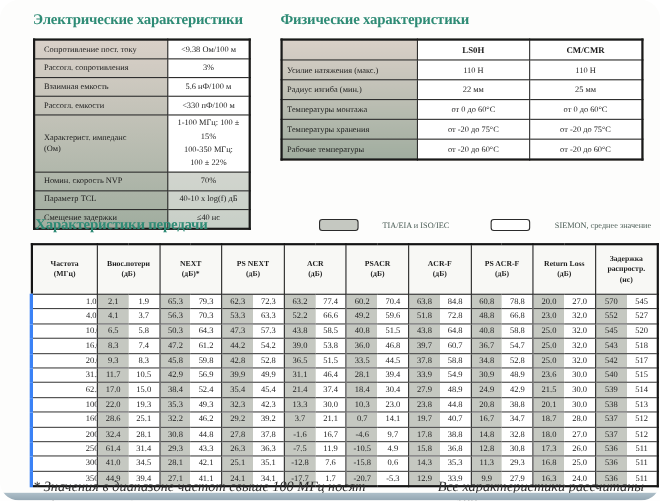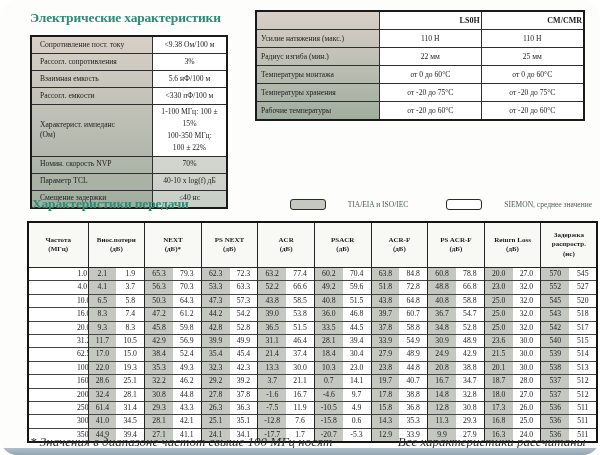--- a/index.html
+++ b/index.html
@@ -21,21 +21,21 @@
   .elec td.label{width:104px;white-space:pre-line;line-height:1.35;}
   .elec td.value{text-align:center;background:#fff;white-space:pre-line;line-height:1.6;margin-top:27px;}
   .elec tr.shaded td.value{background:rgba(255,255,255,0.42);}
   
   .phys{position:absolute;left:255px;top:10px;width:332px;}
   .phys table{
     width:330px;border-collapse:collapse;border:2px solid #1a1a1a;
     background:linear-gradient(var(--label-top,#d9d0c8),var(--label-bottom,#aeb8ab));
   }
   .phys th,.phys td{border:1px solid #2e2e2e;font-size:7.6px;height:15px;vertical-align:middle;}
-  .phys th{font-size:8px;font-weight:bold;background:#fff;text-align:right;}
+  .phys th{font-size:8px;font-weight:bold;background:#fff;text-align:center;}
   .phys th.corner{background:transparent;}
   .phys td.label{width:118px;padding:1px 4px;}
   .phys td.value{text-align:center;background:#fff;width:103px;}
   
   .trans-head{position:absolute;left:32px;top:196px;width:560px;display:flex;align-items:center;}
   .trans-head .section-title{margin:0;}
   .legend{margin-left:auto;display:flex;align-items:center;gap:22px;}
   .legend .lg-label{font-size:7.5px;color:#4b5d56;margin-right:16px;}
   .legend .lg-label:last-child{margin-right:0;}
   .swatch{width:36px;height:11px;border:1.6px solid #2b2b2b;border-radius:3px;display:inline-block;box-sizing:border-box;}
@@ -46,21 +46,21 @@
   table.trans col.freq{width:60px;}
   table.trans col.half{width:28.3px;}
   table.trans th{
     border:1px solid #252525;background:#f8f8f5;font-size:7px;font-weight:bold;
     line-height:1.3;white-space:pre-line;vertical-align:middle;height:40px;padding:2px 0;
   }
   table.trans td{
     border-top:0.8px solid #454545;font-size:7.7px;text-align:center;
     height:12.4px;line-height:12.4px;padding:0;overflow:hidden;
   }
-  table.trans td.freq{border-left:1px solid #3b82f6;border-right:1px solid #252525;background:#fff;padding-left:48px;}
+  table.trans td.freq{border-left:3px solid #3b82f6;border-right:1px solid #252525;background:#fff;padding-left:48px;}
   table.trans td.tia{background:var(--tia-gray,#c5c8c1);border-left:1px solid #252525;}
   table.trans td.sie{background:#fff;border-right:1px solid #252525;}
   
   .footnotes{
     position:absolute;left:30px;top:434px;width:562px;display:flex;justify-content:space-between;
     font-size:13px;font-style:italic;color:#2f2f2f;
   }
   .bottom-bar{position:absolute;left:0;bottom:0;width:600px;height:7px;
     background:linear-gradient(var(--bar,#b3c1ca),#93a6b2);}
 </style>
@@ -105,20 +105,21 @@
           </tr>
           <tr class="shaded">
             <td class="label">Смещение задержки</td>
             <td class="value">≤40 нс</td>
           </tr>
         </tbody>
     </table>
   </section>
 
   <section class="phys">
+    <h2 class="section-title">Физические характеристики</h2>
     <table>
       <thead>
         <tr>
           <th class="corner"></th>
           <th>LS0H</th>
           <th>CM/CMR</th>
         </tr>
       </thead>
       <tbody>
           <tr>

